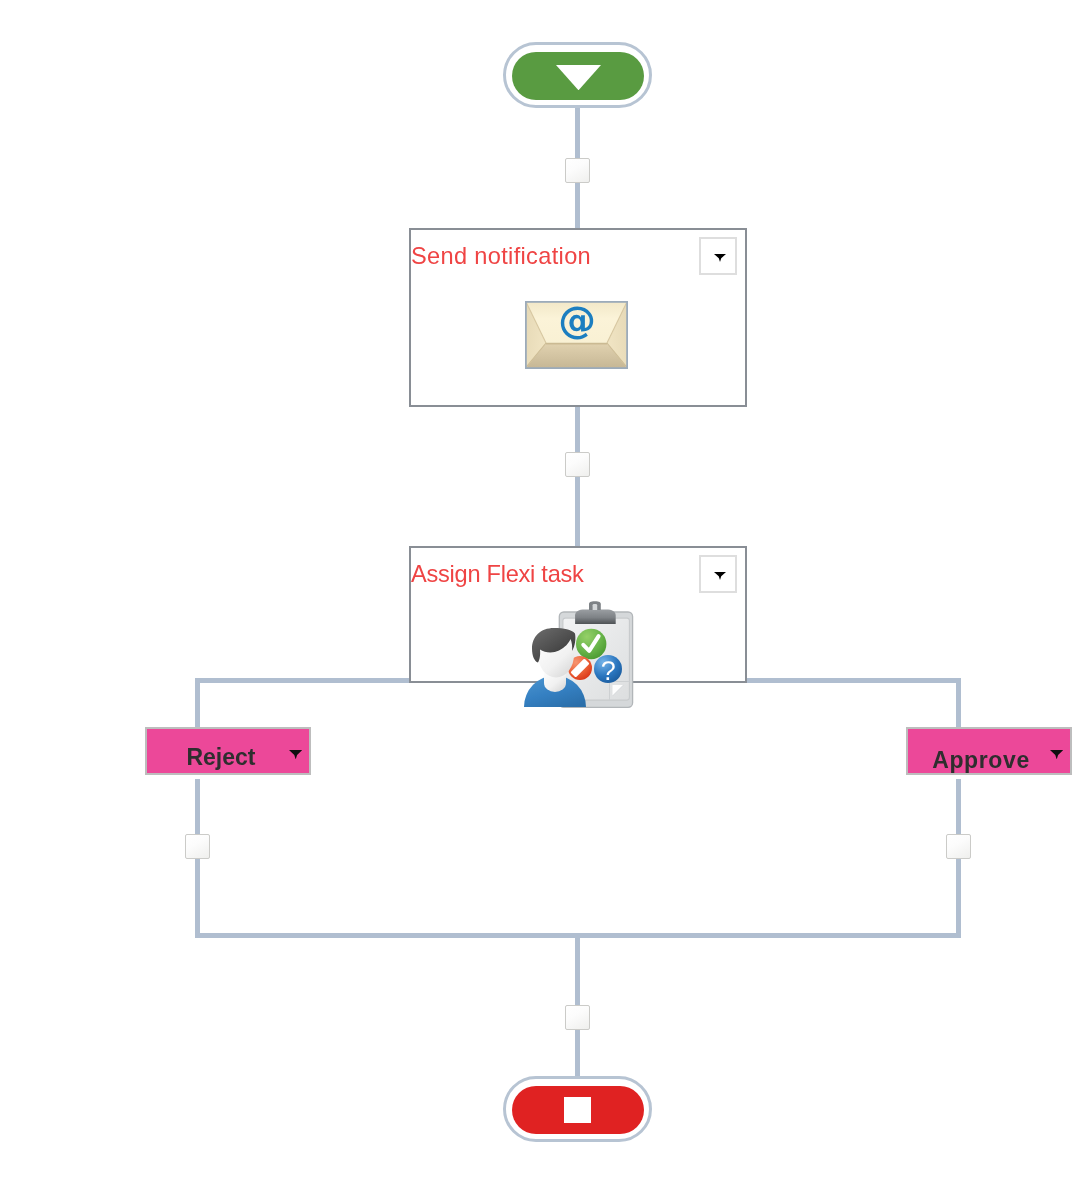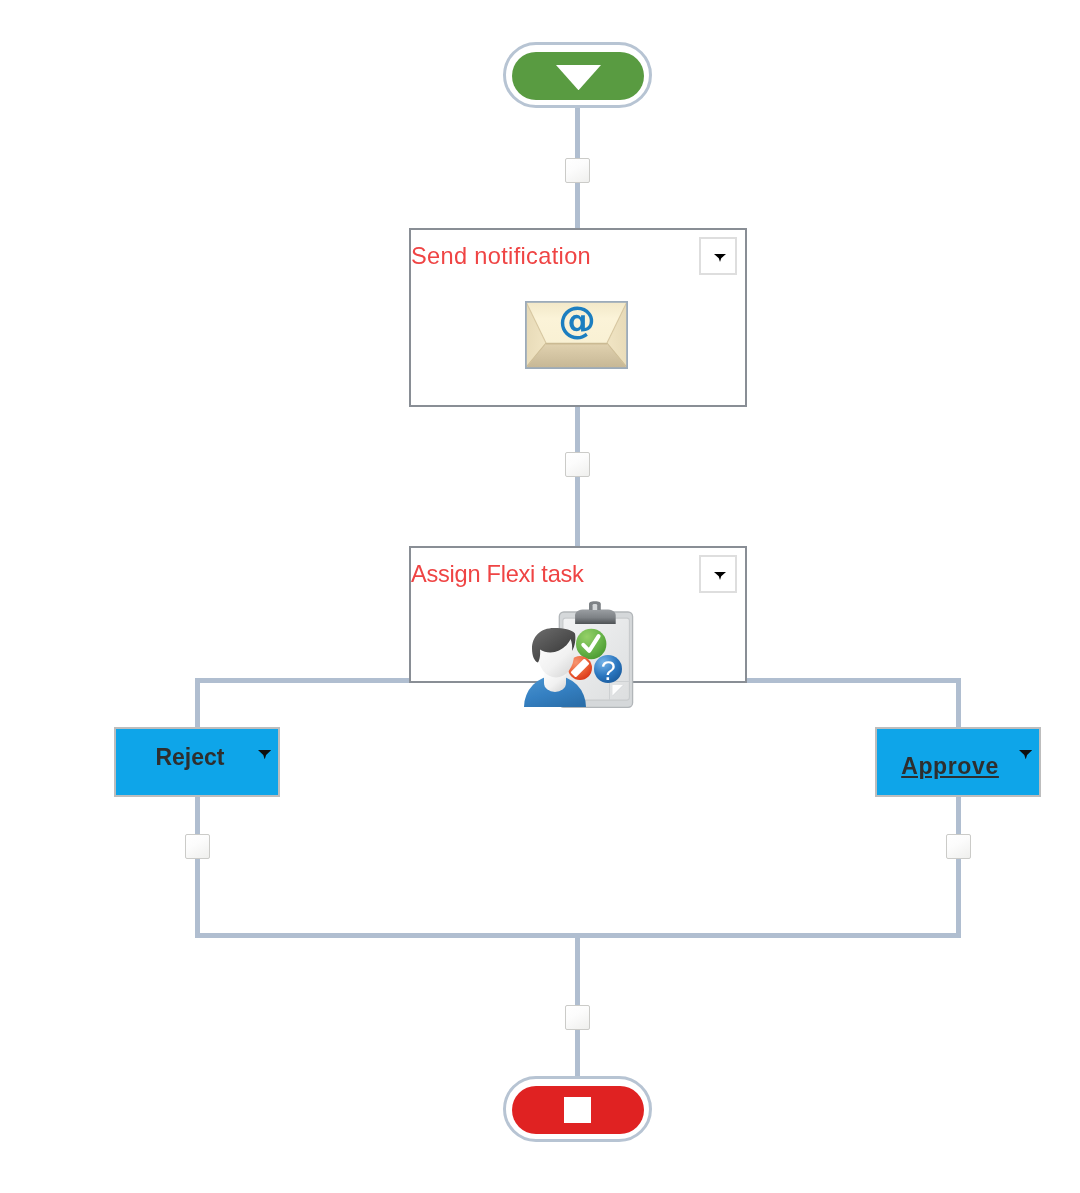--- a/index.html
+++ b/index.html
@@ -28,22 +28,22 @@
   
   .node{position:absolute;box-sizing:border-box;border:2px solid #898e95;background:#fff;}
   .node-title{position:absolute;left:0;right:0;text-align:left;color:#ef4444;
               font-size:23.6px;line-height:24px;letter-spacing:0;
               transform:translateZ(0);}
   .node-menu{position:absolute;border:2px solid #dedede;background:#fff;
              box-sizing:border-box;width:38px;height:38px;}
   .bmp-icon{filter:blur(0.35px);}
 
   
-  .btn{position:absolute;box-sizing:border-box;border:2px solid #bdbdbd;background:#0ea5e9;
-       width:166px;height:70px;}
+  .btn{position:absolute;box-sizing:border-box;border:2px solid #bdbdbd;background:#ec4899;
+       width:166px;height:48px;margin-left:31px;}
   .btn-label{position:absolute;color:#2e2e2e;font-weight:bold;font-size:23px;
              line-height:24px;white-space:nowrap;transform:translateZ(0);}
 </style>
 </head>
 <body>
 
 <div id="canvas">
 
   <div class="conn" style="left:575.2px;top:106px;width:5px;height:124px;"></div>
 
@@ -211,21 +211,21 @@
   </div>
 
   <div class="btn" style="left:114px;top:727px;">
     <div class="btn-label" style="left:39.4px;top:15.5px;">Reject</div>
     <svg width="13.4" height="9.4" viewBox="0 0 13.4 9.4" style="position:absolute;left:142px;top:20.9px;">
       <path d="M0 0 L13.4 0 L8.1 4.9 L6.7 9.4 L5.3 4.9 Z" fill="#0f0f0f"></path>
     </svg>
   </div>
 
   <div class="btn" style="left:875px;top:727px;">
-    <div class="btn-label" style="left:24.2px;top:25px;letter-spacing:0.63px;text-decoration:underline;">Approve</div>
+    <div class="btn-label" style="left:24.2px;top:19px;letter-spacing:0.63px;">Approve</div>
     <svg width="13.4" height="9.4" viewBox="0 0 13.4 9.4" style="position:absolute;left:142px;top:20.9px;">
       <path d="M0 0 L13.4 0 L8.1 4.9 L6.7 9.4 L5.3 4.9 Z" fill="#0f0f0f"></path>
     </svg>
   </div>
 
   <div class="term" style="left:503px;top:1076px;">
     <div class="term-ring"></div>
     <div class="term-pill" style="background:#e02222;"></div>
     <svg width="27" height="26" viewBox="0 0 27 26" style="position:absolute;left:61.3px;top:21px;">
       <rect x="0" y="0" width="27" height="26" fill="#ffffff"></rect>

